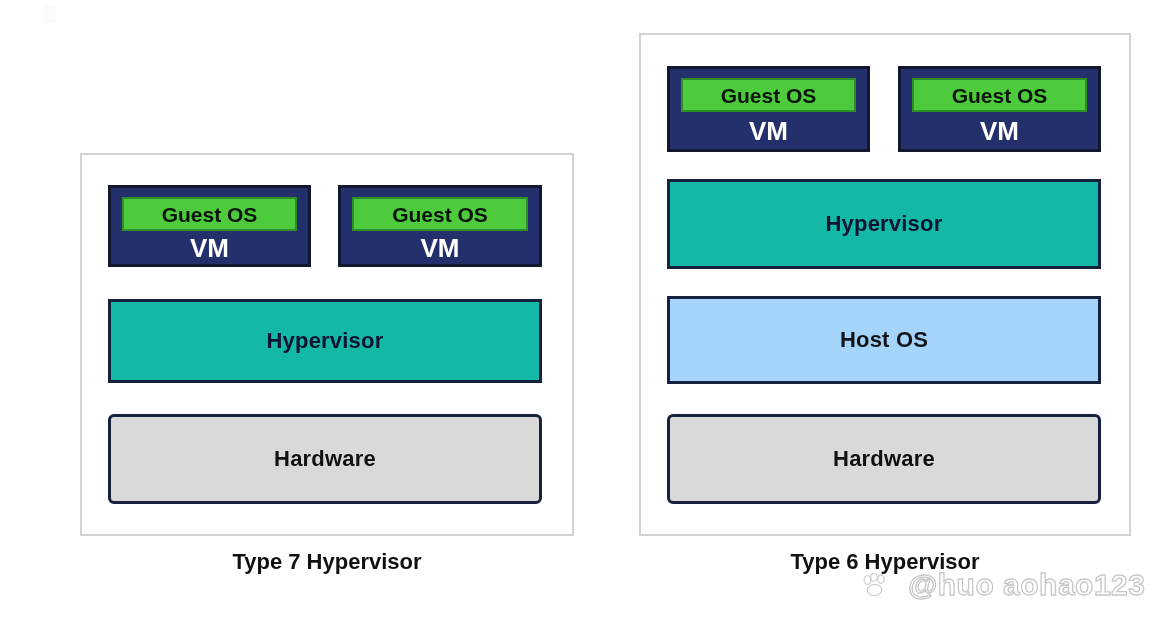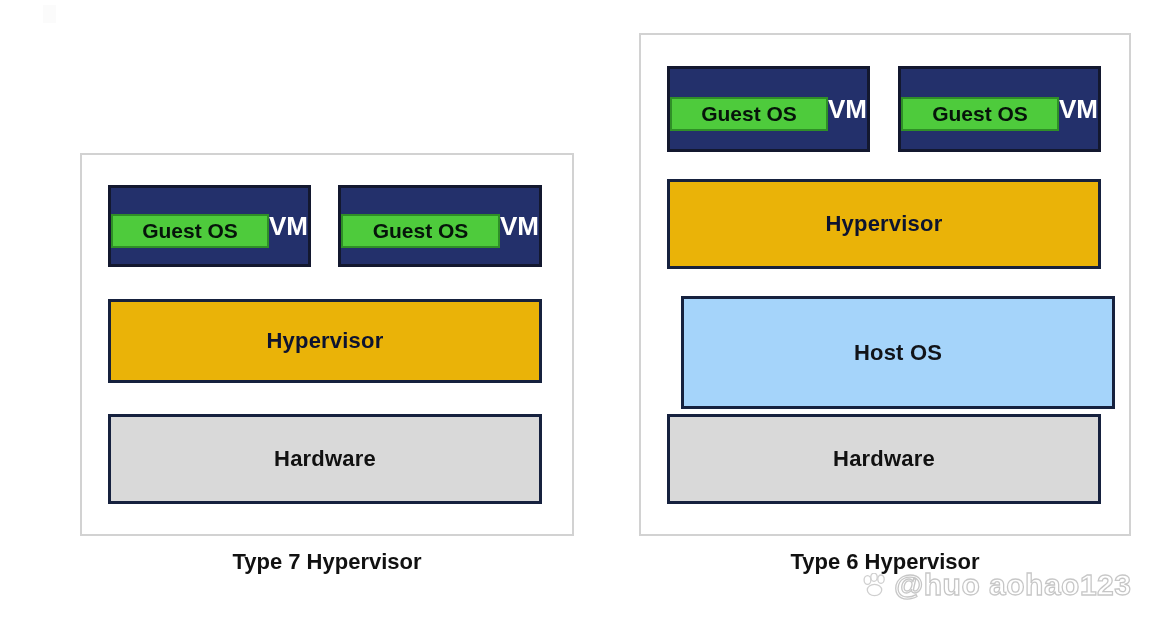--- a/index.html
+++ b/index.html
@@ -58,21 +58,21 @@
     white-space: nowrap;
   }
 
   
   .vm-box {
     position: absolute;
     box-sizing: border-box;
     background: #23306b;
     border: 3px solid #13182f;
     display: flex;
-    flex-direction: row;
+    flex-direction: column;
     align-items: center;
   }
   .guest-os {
     box-sizing: border-box;
     background: #4ecb3c;
     border: 2px solid #2f8f27;
     display: flex;
     align-items: center;
     justify-content: center;
     width: calc(100% - 22px);
@@ -89,39 +89,39 @@
     font-weight: bold;
     line-height: 1;
     white-space: nowrap;
     flex: 1;
     display: flex;
     align-items: center;
     justify-content: center;
   }
 
   
-  .hypervisor { background: #eab308; text-align: right; }
+  .hypervisor { background: #14b8a6; text-align: right; }
   .hypervisor .layer-label { color: #0d1330; }
   .host-os { background: #a5d4fa; }
   .host-os .layer-label { color: #111318; }
-  .hardware { background: #d9d9d9; }
+  .hardware { background: #d9d9d9; border-radius: 6px; }
   .hardware .layer-label { color: #111111; }
 
   
   #t1-vm-left   { left: 108px; top: 185px; width: 203px; height: 82px; }
   #t1-vm-right  { left: 338px; top: 185px; width: 204px; height: 82px; }
   #t1-hypervisor{ left: 108px; top: 299px; width: 434px; height: 84px; }
   #t1-hardware  { left: 108px; top: 414px; width: 434px; height: 90px; }
 
   
   #t2-vm-left   { left: 667px; top: 66px; width: 203px; height: 86px; }
   #t2-vm-right  { left: 898px; top: 66px; width: 203px; height: 86px; }
   #t2-hypervisor{ left: 667px; top: 179px; width: 434px; height: 90px; }
   #t2-hardware  { left: 667px; top: 414px; width: 434px; height: 90px; }
-  #t2-host-os   { left: 667px; top: 296px; width: 434px; height: 113px; margin-left: 14px; }
+  #t2-host-os   { left: 667px; top: 296px; width: 434px; height: 88px; }
 
   .vm-box .guest-os { height: 34px; }
   #t2-vm-left .guest-os, #t2-vm-right .guest-os { height: 34px; }
 
   .guest-os-label { font-size: 21px; }
   .vm-label { font-size: 26px; }
   .layer-label { font-size: 22px; }
 
   
   .caption {
@@ -137,21 +137,21 @@
   #caption-type2 { left: 639px; top: 547px; width: 492px; }
   .caption-line { display: block; }
 
   
   #watermark {
     position: absolute;
     left: 862px;
     top: 568px;
     display: flex;
     align-items: center;
-    gap: 6px;
+    gap: 20px;
     opacity: 0.42;
     pointer-events: none;
   }
   #watermark-text {
     font-size: 30px;
     font-weight: bold;
     color: transparent;
     -webkit-text-stroke: 1.3px #7a7a7a;
     letter-spacing: 0.5px;
     white-space: nowrap;

